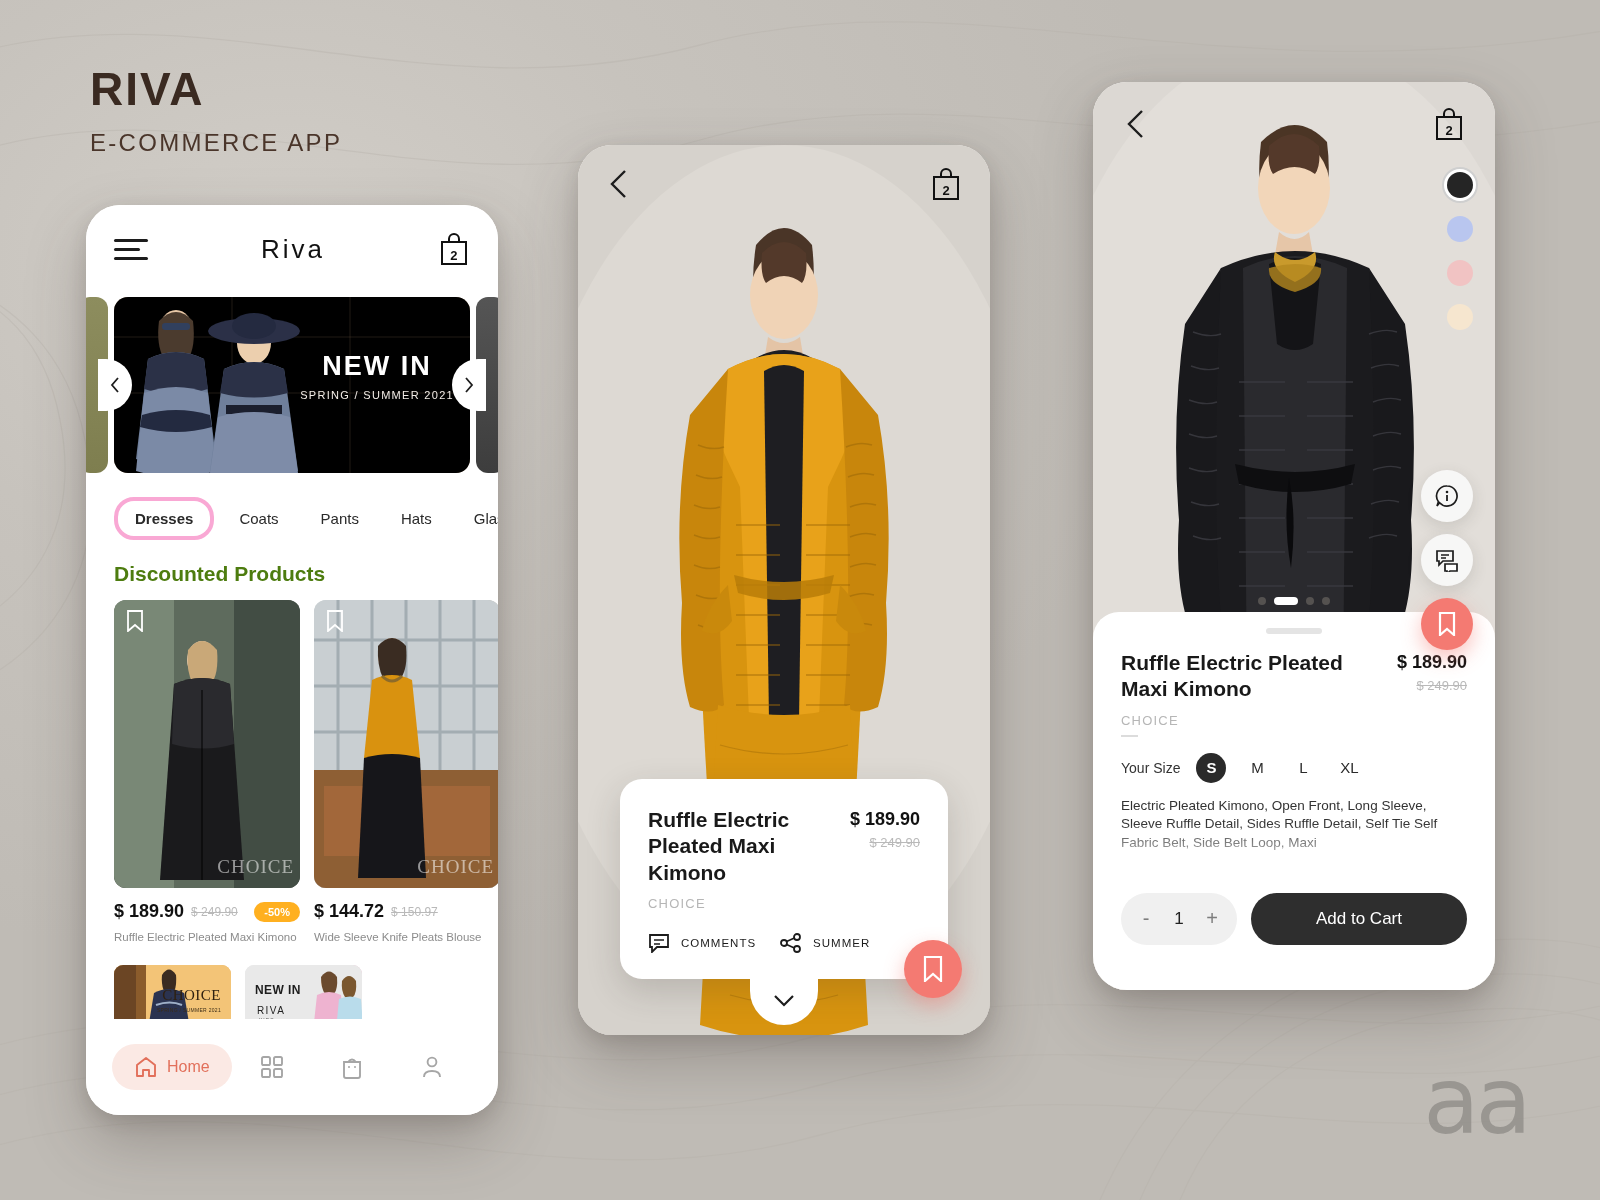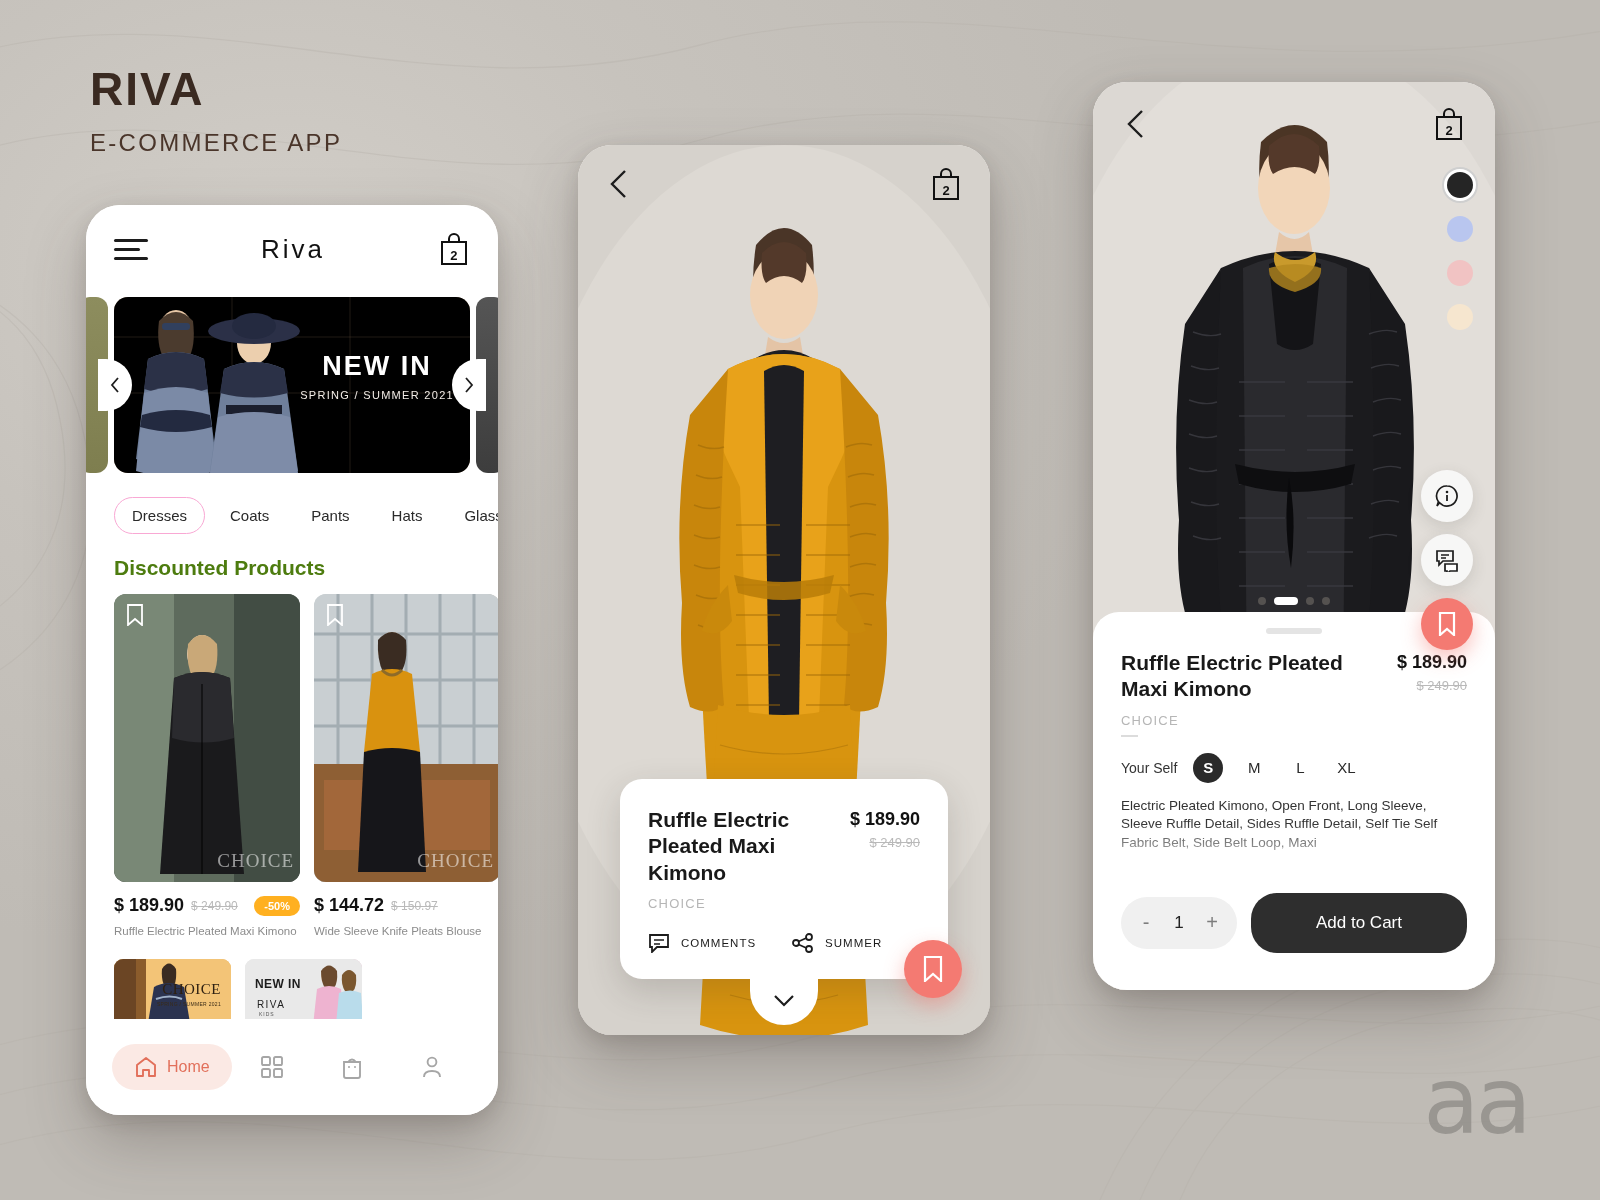--- a/index.html
+++ b/index.html
@@ -90,21 +90,21 @@
 
   
   #ph1-cats {
     display: flex; align-items: center; gap: 8px; padding: 24px 28px 0 28px;
     overflow: hidden;
   }
   .cat-chip {
     font-size: 15px; color: #2a2a2a; padding: 9px 17px; border-radius: 20px;
     white-space: nowrap; cursor: pointer;
   }
-  .cat-chip.active { border: 1px solid #f9a8d4; background: #fff; font-weight: 400; }
+  .cat-chip.active { border: 4px solid #f9a8d4; background: #fff; font-weight: 700; }
 
   #ph1-section-title {
     font-size: 21px; font-weight: bold; color: #4d7c0f; padding: 22px 28px 0 28px;
   }
 
   
   #ph1-products { display: flex; gap: 14px; padding: 14px 0 0 28px; }
   .prod-card { width: 186px; flex: 0 0 186px; }
   .prod-thumb {
     position: relative; height: 288px; border-radius: 12px; overflow: hidden;
@@ -186,21 +186,21 @@
     position: absolute; left: 42px; right: 42px; bottom: 56px;
     background: #fff; border-radius: 22px; padding: 28px 28px 26px 28px;
     box-shadow: 0 12px 34px rgba(50,45,40,.18); z-index: 6;
   }
   .card-top { display: flex; align-items: flex-start; justify-content: space-between; gap: 12px; }
   .card-title { font-size: 21px; font-weight: bold; color: #191919; line-height: 1.26; }
   .card-prices { text-align: right; white-space: nowrap; padding-top: 2px; }
   .card-price { font-size: 18px; font-weight: bold; color: #111; }
   .card-old { font-size: 13px; color: #b9b9b9; text-decoration: line-through; margin-top: 5px; }
   .card-brand { font-size: 13px; color: #b6b6b6; letter-spacing: 1.2px; margin-top: 10px; }
-  .card-actions { display: flex; gap: 36px; align-items: center; margin-top: 22px; }
+  .card-actions { display: flex; gap: 24px; align-items: center; margin-top: 22px; }
   .card-action { display: flex; align-items: center; gap: 11px; cursor: pointer; }
   .card-action span { font-size: 11.5px; letter-spacing: 1px; color: #1c1c1c; }
   .card-action svg { width: 22px; height: 20px; }
   .fab-bookmark {
     position: absolute; width: 58px; height: 58px; border-radius: 50%;
     background: #f47a72; display: flex; align-items: center; justify-content: center;
     box-shadow: 0 8px 20px rgba(244,122,114,.45); cursor: pointer; z-index: 7;
   }
   #ph2-fab { right: 28px; top: 795px; }
   #ph2-chevdown {
@@ -248,21 +248,21 @@
   .swatch { width: 26px; height: 26px; border-radius: 50%; cursor: pointer; }
   .swatch.selected { box-shadow: 0 0 0 3px #fff, 0 0 0 5px #cfcfcf; }
   #ph3-buyrow { display: flex; align-items: center; gap: 14px; margin-top: 20px; }
   .qty-stepper {
     display: flex; align-items: center; background: #f0f0f0; border-radius: 26px;
     padding: 0 18px; height: 52px; gap: 18px;
   }
   .qty-btn { font-size: 20px; color: #7d7d7d; cursor: pointer; width: 14px; text-align: center; }
   .qty-val { font-size: 17px; color: #222; width: 16px; text-align: center; }
   .add-cart {
-    flex: 1; height: 60px; background: #2e2e2e; color: #fff; border-radius: 26px;
+    flex: 1; height: 52px; background: #2e2e2e; color: #fff; border-radius: 26px;
     display: flex; align-items: center; justify-content: center; font-size: 17px; cursor: pointer;
   }
 
   
   #watermark {
     position: absolute; right: 72px; bottom: 52px; font-size: 92px; color: #8d8a86;
     opacity: .75; font-family: "DejaVu Sans", sans-serif; letter-spacing: -4px; line-height: 1;
   }
 </style>
 </head>
@@ -670,21 +670,21 @@
       <div class="card-title" style="max-width:235px">Ruffle Electric Pleated Maxi Kimono</div>
       <div class="card-prices">
         <div class="card-price">$ 189.90</div>
         <div class="card-old">$ 249.90</div>
       </div>
     </div>
     <div class="card-brand">CHOICE</div>
     <div class="brand-dash"></div>
 
     <div class="size-row">
-      <div class="size-label">Your Self</div>
+      <div class="size-label">Your Size</div>
       <div class="size-opt active">S</div>
       <div class="size-opt">M</div>
       <div class="size-opt">L</div>
       <div class="size-opt">XL</div>
     </div>
 
     <div id="ph3-desc">Electric Pleated Kimono, Open Front, Long Sleeve, Sleeve Ruffle Detail, Sides Ruffle Detail, Self Tie Self Fabric Belt, Side Belt Loop, Maxi</div>
 
     <div id="ph3-buyrow">
       <div class="qty-stepper">

